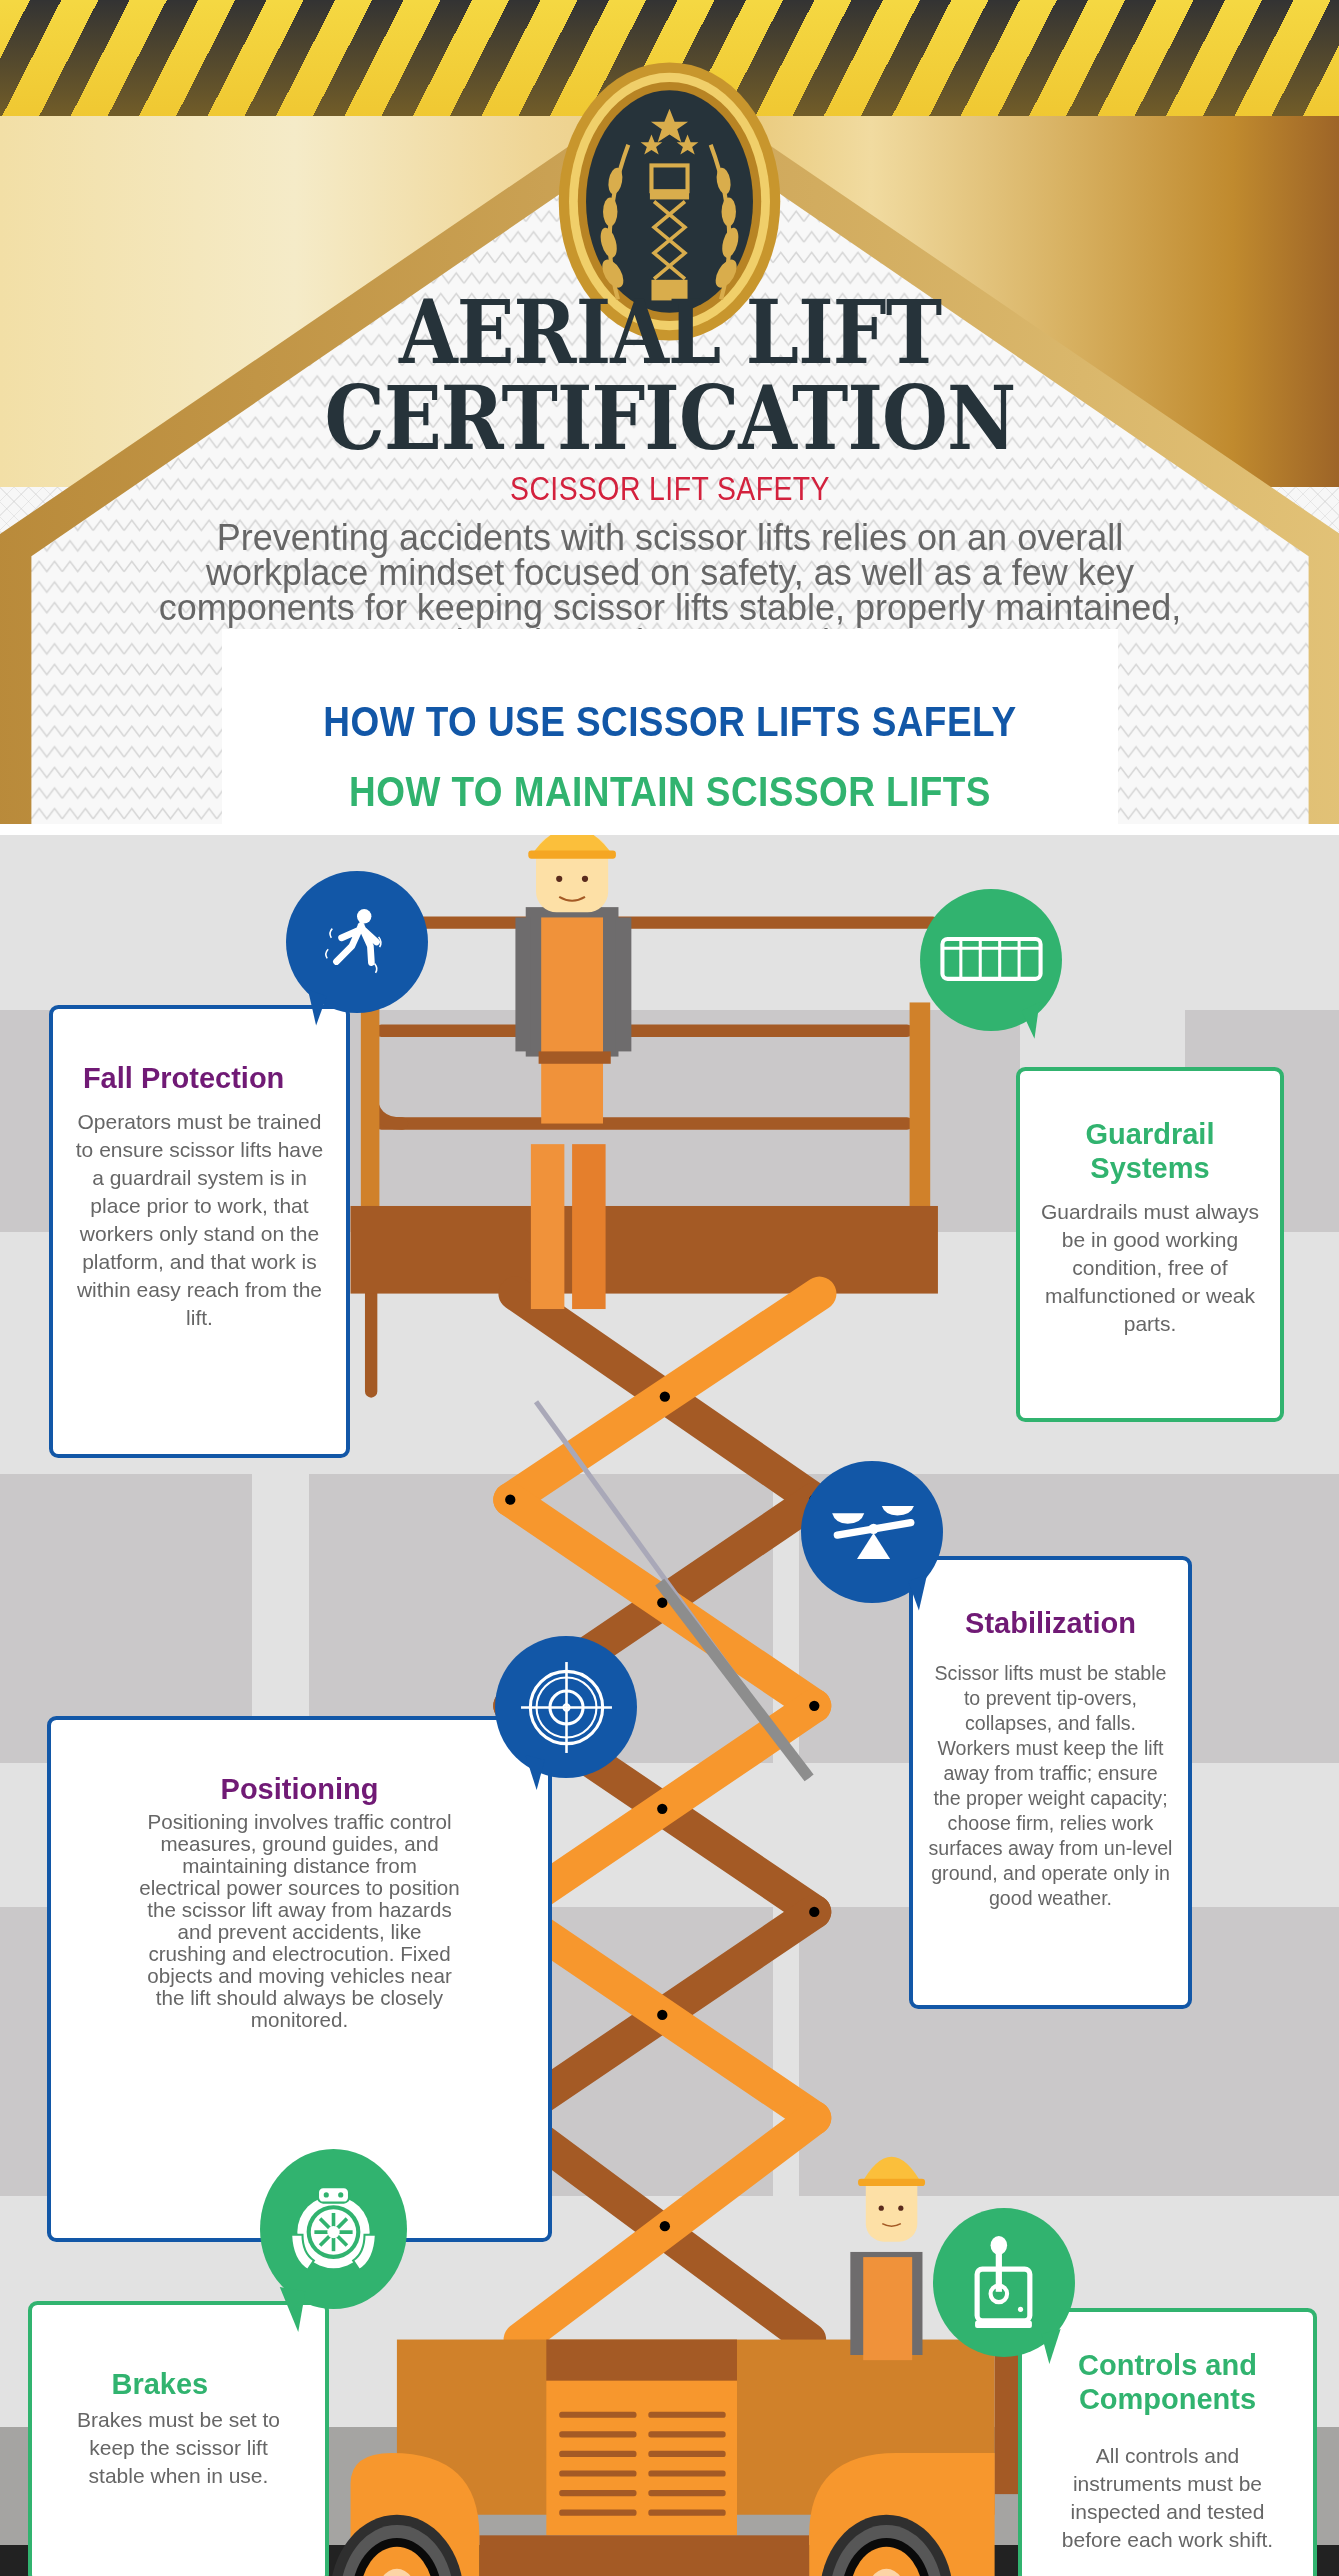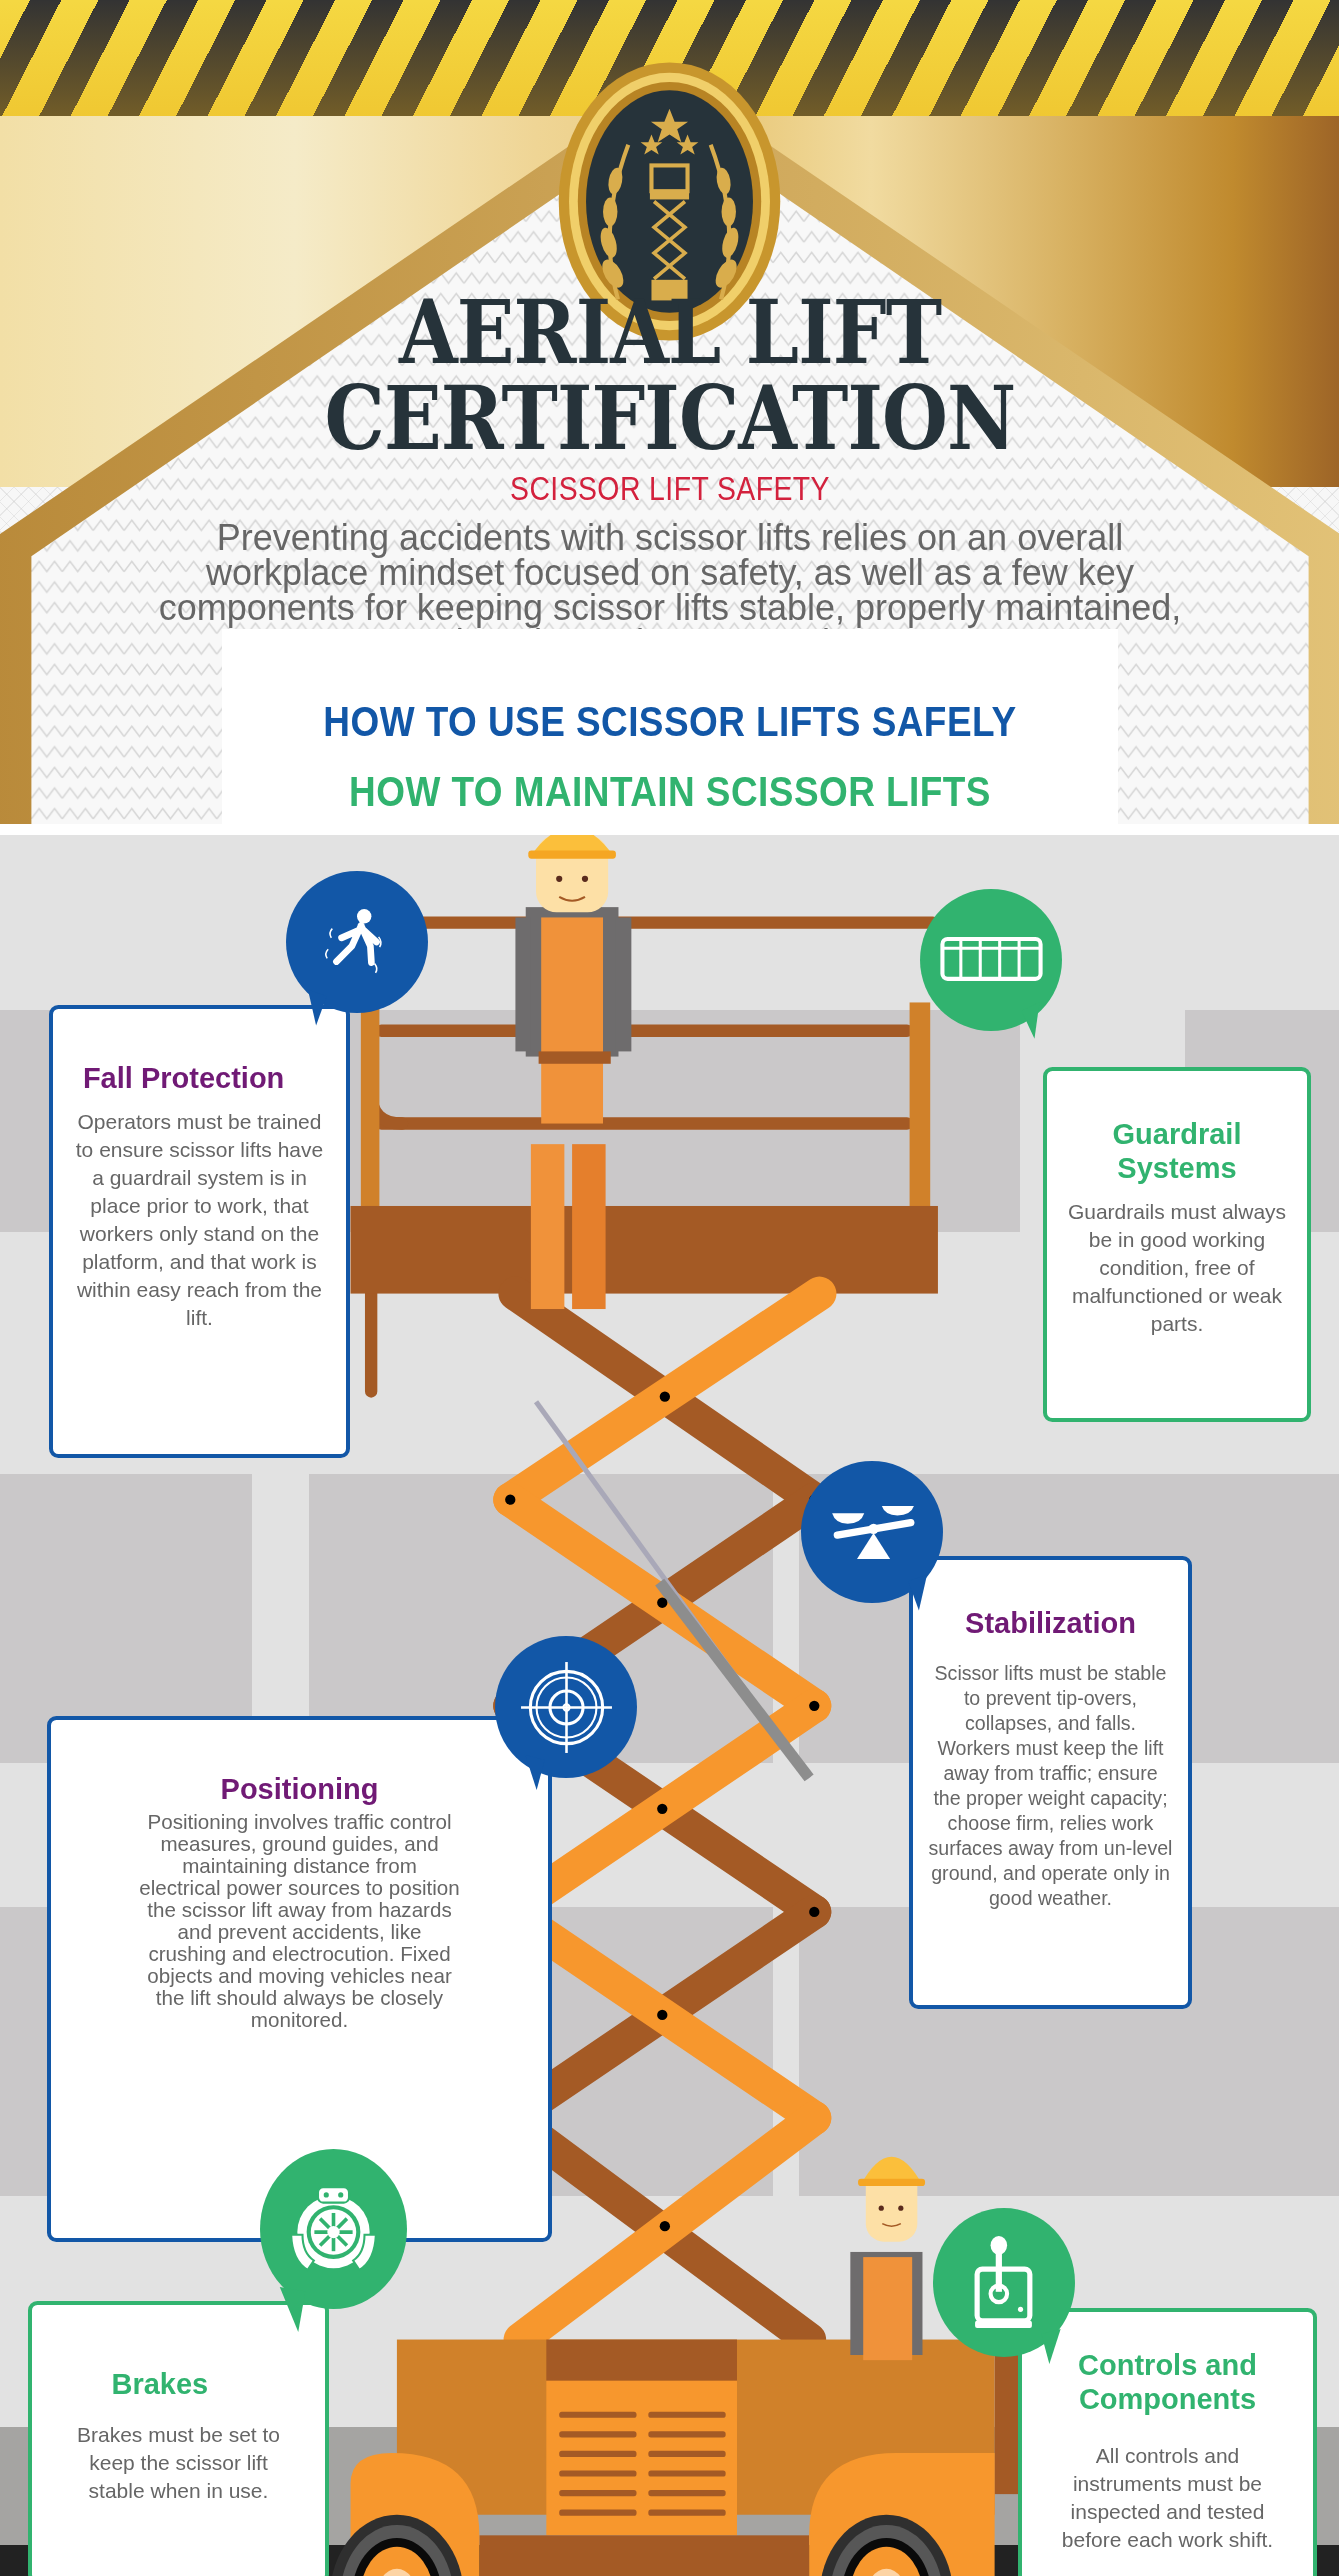--- a/index.html
+++ b/index.html
@@ -240,21 +240,21 @@
     </div>
     <div class="bubble blue" style="left:286px;top:36px;width:142px;height:142px">
       <svg width="72" height="72" viewBox="0 0 140 140">
         <circle cx="84" cy="20" r="14" fill="#fff"></circle>
         <path d="M78 38 L60 78 L30 108 M78 38 L96 78 L98 110 M72 48 L40 62 M82 46 L108 70" stroke="#fff" stroke-width="13" stroke-linecap="round" fill="none"></path>
         <path d="M20 62 Q14 52 22 44 M12 102 Q6 92 14 84 M112 60 Q120 70 114 80 M104 112 Q112 122 106 130" stroke="#fff" stroke-width="3" fill="none"></path>
       </svg>
       <div class="tail" style="left:15.5px;bottom:-10.3px;border-left:20.6px solid transparent;border-top:31px solid #1257a7;transform:rotate(20deg)"></div>
     </div>
 
-    <div class="card green" style="left:1043px;top:232px;width:268px;height:355px;padding:46px 15.5px 0">
+    <div class="card green" style="left:1016px;top:232px;width:268px;height:355px;padding:46px 15.5px 0">
       <div class="card-title" style="padding:0 31px">Guardrail Systems</div>
       <div class="card-body">Guardrails must always be in good working condition, free of malfunctioned or weak parts.</div>
     </div>
     <div class="bubble green" style="left:920px;top:54px;width:142px;height:142px">
       <svg width="103" height="46" viewBox="0 0 200 90">
         <rect x="4" y="4" width="192" height="78" rx="10" fill="none" stroke="#fff" stroke-width="8"></rect>
         <line x1="4" y1="22" x2="196" y2="22" stroke="#fff" stroke-width="6"></line>
         <g stroke="#fff" stroke-width="6">
             <line x1="40" y1="4" x2="40" y2="82"></line>
             <line x1="78" y1="4" x2="78" y2="82"></line>
@@ -309,21 +309,21 @@
         <rect x="8" y="64" width="102" height="100" rx="10" fill="none" stroke="#fff" stroke-width="10"></rect>
         <circle cx="50" cy="112" r="16" fill="none" stroke="#fff" stroke-width="8"></circle>
         <circle cx="92" cy="142" r="5" fill="#fff"></circle>
         <rect x="4" y="164" width="110" height="14" rx="4" fill="#fff"></rect>
       </svg>
       <div class="tail" style="right:10.3px;bottom:-5.2px;border-right:20.6px solid transparent;border-top:31px solid #31b36f;transform:rotate(-15deg)"></div>
     </div>
 
     <div class="card green" style="left:28px;top:1466px;width:301px;height:283px;padding:62px 15.5px 0">
       <div class="card-title" style="text-align:left;padding-left:64px">Brakes</div>
-      <div class="card-body" style="margin-top:20px;padding:0 20.6px">Brakes must be set to keep the scissor lift stable when in use.</div>
+      <div class="card-body" style="margin-top:5px;padding:0 20.6px">Brakes must be set to keep the scissor lift stable when in use.</div>
     </div>
     <div class="bubble green" style="left:260px;top:1314px;width:147px;height:160px">
       <svg width="93" height="93" viewBox="0 0 180 180">
         <circle cx="90" cy="95" r="70" fill="#fff"></circle>
         <circle cx="90" cy="95" r="52" fill="#31b36f"></circle>
         <circle cx="90" cy="95" r="44" fill="#fff"></circle>
         <g stroke="#31b36f" stroke-width="7">
           <line x1="90" y1="58" x2="90" y2="132"></line>
             <line x1="53" y1="95" x2="127" y2="95"></line>
           <line x1="64" y1="69" x2="116" y2="121"></line>

